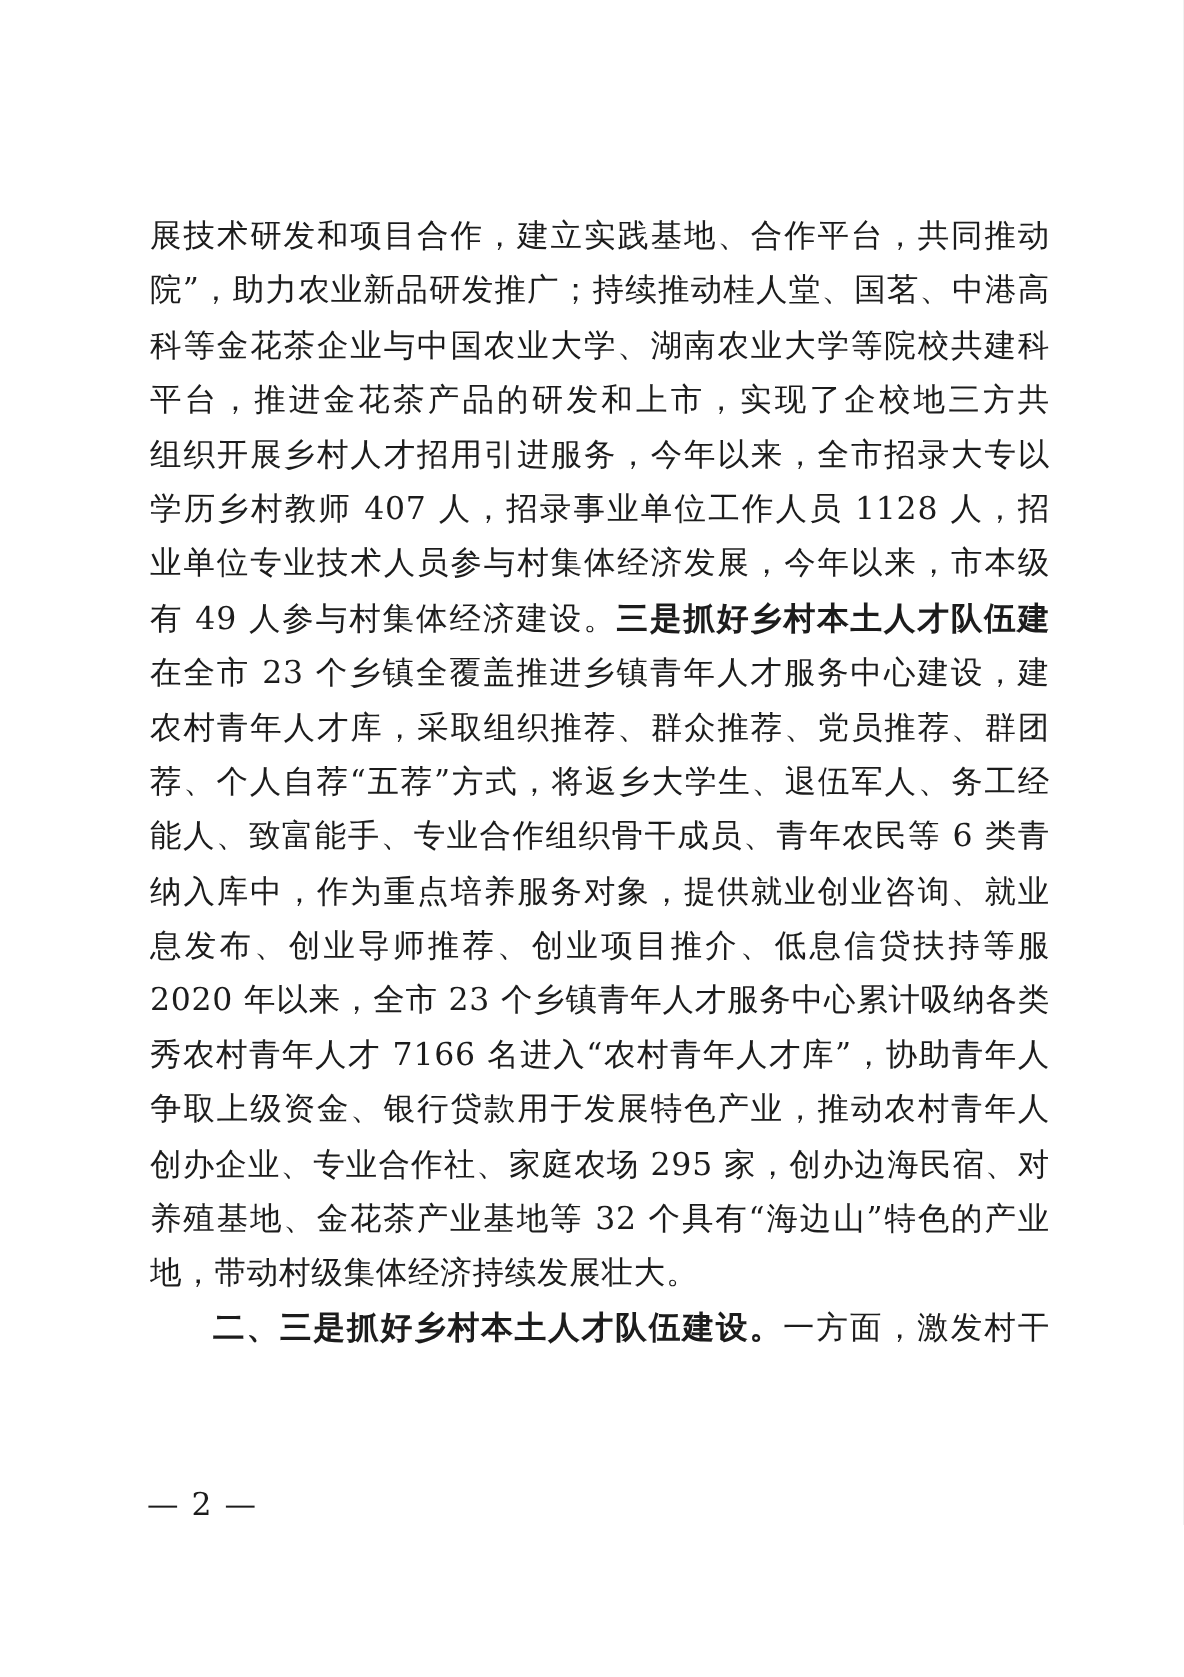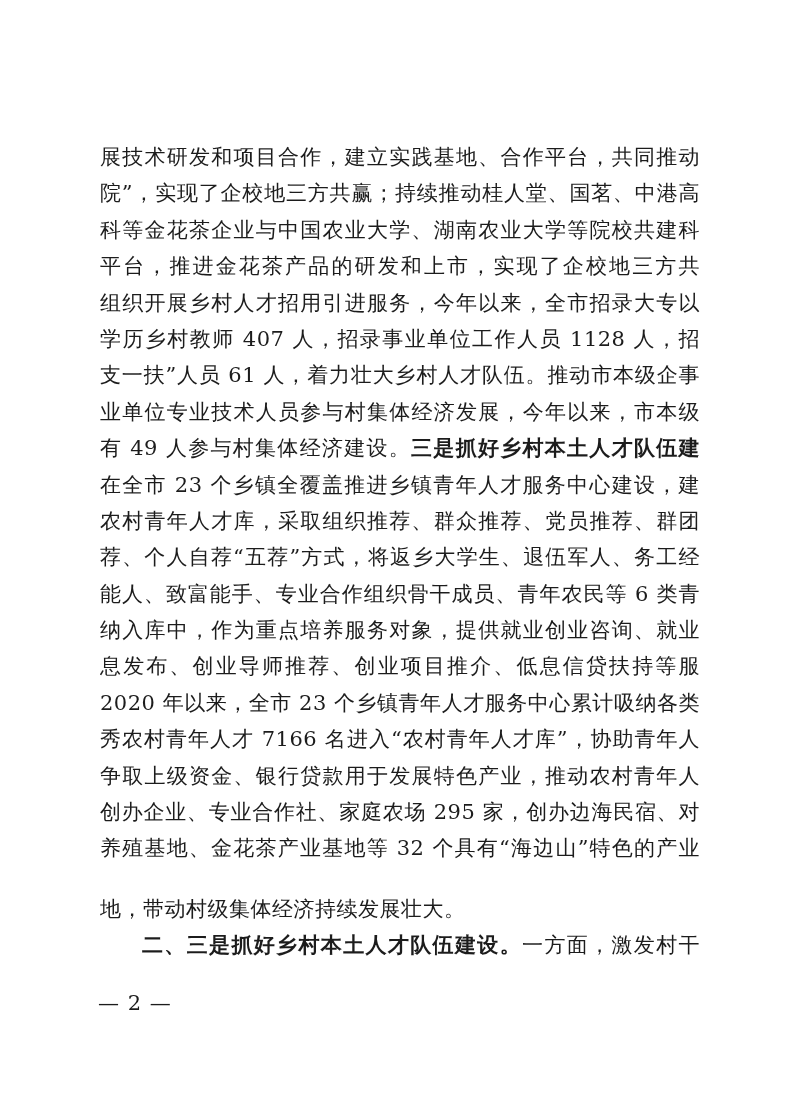--- a/index.html
+++ b/index.html
@@ -32,21 +32,20 @@
     white-space: normal;
     overflow: hidden;
     letter-spacing: 0.5px;
   }
   .line.j {
     text-align-last: justify;
   }
   .line.left {
     text-align: left;
     text-align-last: left;
-    margin-top: 24px;
   }
   .line.ind {
     text-indent: 2em;
   }
   .line span.b {
     font-weight: 700;
   }
   .page-number {
     position: absolute;
     left: 98px;
@@ -56,26 +55,25 @@
     letter-spacing: 1px;
     color: #1c1c1c;
   }
 </style>
 </head>
 <body>
 
 <div class="page">
   <div class="text-block">
       <div class="line j"><span>展技术研发和项目合作，建立实践基地、合作平台，共同推动科</span></div>
-      <div class="line j"><span>院”，实现了企校地三方共赢；持续推动桂人堂、国茗、中港高</span></div>
+      <div class="line j"><span>院”，助力农业新品研发推广；持续推动桂人堂、国茗、中港高</span></div>
       <div class="line j"><span>科等金花茶企业与中国农业大学、湖南农业大学等院校共建科研</span></div>
       <div class="line j"><span>平台，推进金花茶产品的研发和上市，实现了企校地三方共赢。</span></div>
       <div class="line j"><span>组织开展乡村人才招用引进服务，今年以来，全市招录大专以上</span></div>
       <div class="line j"><span>学历乡村教师 407 人，招录事业单位工作人员 1128 人，招募“三</span></div>
-      <div class="line j"><span>支一扶”人员 61 人，着力壮大乡村人才队伍。推动市本级企事</span></div>
       <div class="line j"><span>业单位专业技术人员参与村集体经济发展，今年以来，市本级共</span></div>
       <div class="line j"><span>有 49 人参与村集体经济建设。</span><span class="b">三是抓好乡村本土人才队伍建设。</span></div>
       <div class="line j"><span>在全市 23 个乡镇全覆盖推进乡镇青年人才服务中心建设，建立</span></div>
       <div class="line j"><span>农村青年人才库，采取组织推荐、群众推荐、党员推荐、群团推</span></div>
       <div class="line j"><span>荐、个人自荐“五荐”方式，将返乡大学生、退伍军人、务工经商</span></div>
       <div class="line j"><span>能人、致富能手、专业合作组织骨干成员、青年农民等 6 类青年</span></div>
       <div class="line j"><span>纳入库中，作为重点培养服务对象，提供就业创业咨询、就业信</span></div>
       <div class="line j"><span>息发布、创业导师推荐、创业项目推介、低息信贷扶持等服务。</span></div>
       <div class="line j"><span>2020 年以来，全市 23 个乡镇青年人才服务中心累计吸纳各类优</span></div>
       <div class="line j"><span>秀农村青年人才 7166 名进入“农村青年人才库”，协助青年人才</span></div>

